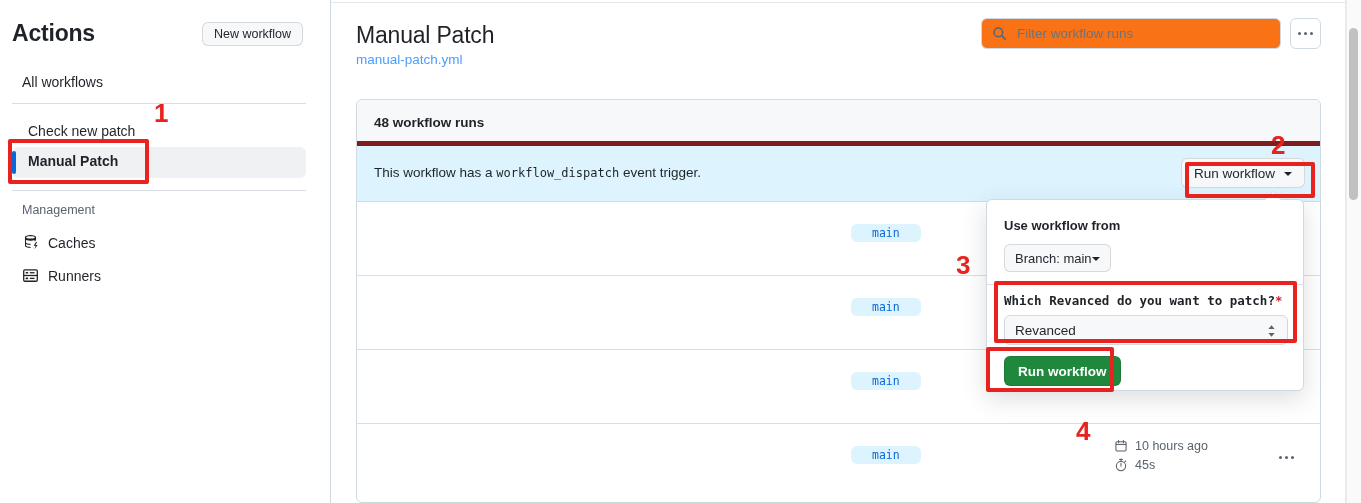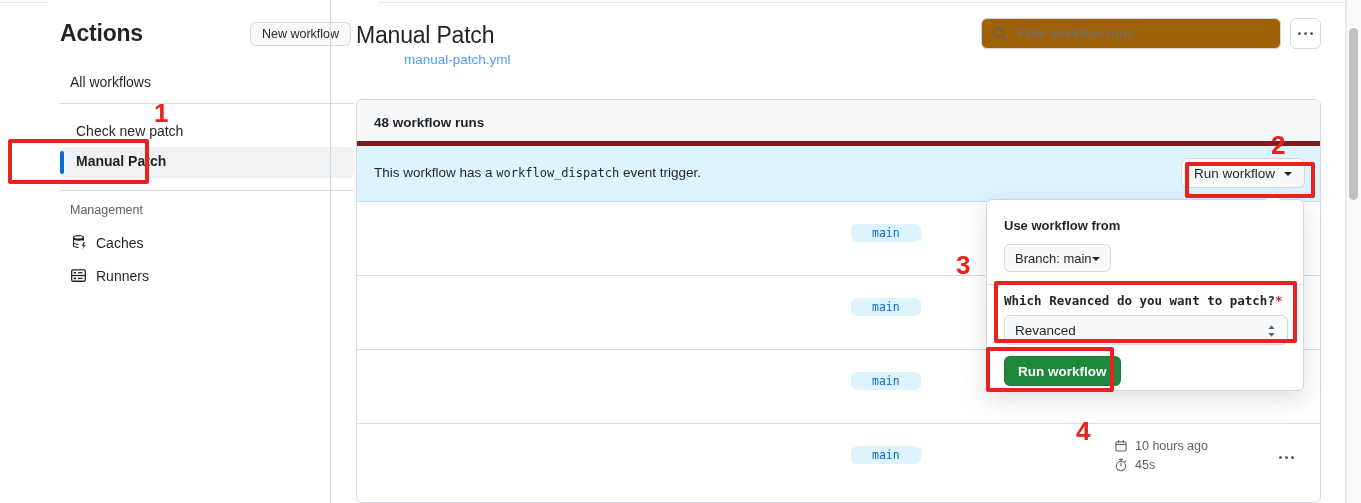--- a/index.html
+++ b/index.html
@@ -22,21 +22,20 @@
   }
   .top-hairline {
     position: absolute; left: 0; top: 2px; width: 1361px; height: 1px;
     background: #e4e7eb;
   }
 
   
   .sidebar {
     position: absolute; left: 0; top: 0; width: 330px; height: 503px;
     background: #ffffff;
-    margin-left: 48px;
   }
   .sidebar-divider-v {
     position: absolute; left: 330px; top: 0; width: 1px; height: 503px;
     background: #d1d9e0;
   }
   .actions-title {
     position: absolute; left: 12px; top: 20px;
     font-size: 23px; font-weight: 700; letter-spacing: -0.2px; color: #1f2328;
   }
   .new-workflow-btn {
@@ -88,26 +87,26 @@
 
   
   .main { position: absolute; left: 331px; top: 0; width: 1008px; height: 503px; }
 
   .page-title {
     position: absolute; left: 25px; top: 22px;
     font-size: 23px; font-weight: 400; letter-spacing: -0.2px; color: #1f2328;
   }
   .yml-link {
     position: absolute; left: 25px; top: 52px;
-    font-size: 13.5px; color: #4a9eff; cursor: pointer; margin-left: 48px;
+    font-size: 13.5px; color: #4a9eff; cursor: pointer;
   }
 
   .search-box {
     position: absolute; left: 650px; top: 18px; width: 300px; height: 31px;
-    background: #a16207; border: 1px solid #d1d9e0; border-radius: 6px;
+    background: #f97316; border: 1px solid #d1d9e0; border-radius: 6px;
     display: flex; align-items: center; padding: 0 10px; gap: 8px; cursor: text;
   }
   .search-box .s-ico { width: 15px; height: 15px; color: #59636e; flex: none; }
   .search-box input {
     border: 0; outline: 0; background: transparent; width: 100%;
     font-family: "Liberation Sans", sans-serif; font-size: 13.5px; color: #1f2328;
   }
   .search-box input::placeholder { color: #6a737d; opacity: 1; }
 
   .kebab-top {

